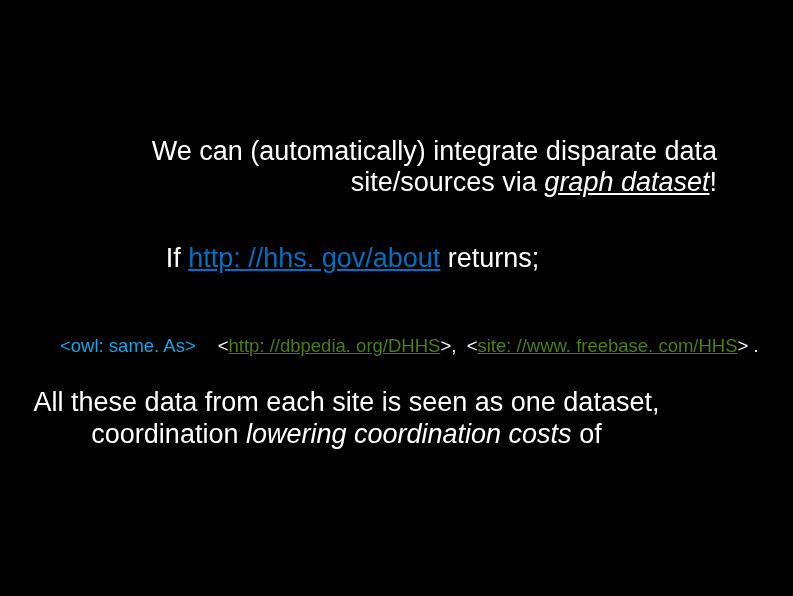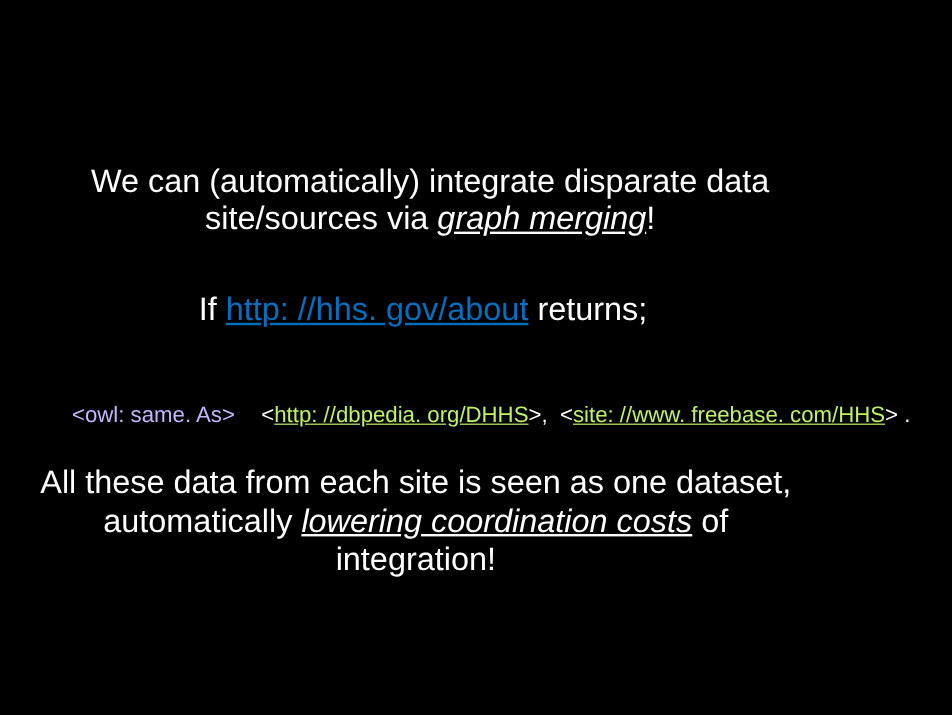--- a/index.html
+++ b/index.html
@@ -15,21 +15,21 @@
     width: 793px;
     height: 596px;
     position: relative;
     color: #fff;
   }
   .line1 {
     position: absolute;
     top: 136px;
     left: 0;
     width: 717px;
-    text-align: center;
+    text-align: right;
     font-size: 27px;
     line-height: 1.15;
   }
   .italic-u {
     font-style: italic;
     text-decoration: underline;
   }
   .line2-wrap {
     position: absolute;
     top: 243px;
@@ -43,51 +43,50 @@
     text-decoration: underline;
   }
   .codeRow {
     position: absolute;
     top: 335px;
     left: 60px;
     width: 700px;
     font-size: 18.5px;
     white-space: nowrap;
   }
-  .codeRow .owl { color: #c4b5fd; }
-  .codeRow .lnk { color: #bef264; text-decoration: underline; }
+  .codeRow .owl { color: #0ea5e9; }
+  .codeRow .lnk { color: #4d7c0f; text-decoration: underline; }
   .codeRow .gap { display: inline-block; width: 22px; }
   .line3 {
     position: absolute;
     top: 387px;
     left: 0;
     width: 693px;
     text-align: center;
     font-size: 27px;
     line-height: 1.18;
   }
-  .emph { font-style: italic; text-decoration: underline; }
+  .emph { font-style: italic; }
 </style>
 </head>
 <body>
 
 <div class="slide">
 
   <div class="line1">
     <span>We can (automatically) integrate disparate data</span><br>
-    <span>site/sources via </span><span class="italic-u">graph merging</span><span>!</span>
+    <span>site/sources via </span><span class="italic-u">graph dataset</span><span>!</span>
   </div>
 
   <div class="line2-wrap">
     <span>If </span><span class="link1">http: //hhs. gov/about</span><span> returns;</span>
   </div>
 
   <div class="codeRow">
     <span class="owl">&lt;owl: same. As&gt;</span><span class="gap"></span><span>&lt;</span><span class="lnk">http: //dbpedia. org/DHHS</span><span>&gt;,</span>&nbsp;&nbsp;<span>&lt;</span><span class="lnk">site: //www. freebase. com/HHS</span><span>&gt; .</span>
   </div>
 
   <div class="line3">
     <span>All these data from each site is seen as one dataset,</span><br>
-    <span>automatically </span><span class="emph">lowering coordination costs</span><span> of</span><br>
-    <span>integration!</span>
+    <span>coordination </span><span class="emph">lowering coordination costs</span><span> of</span><br>
   </div>
 
 </div>
 
 </body></html>

